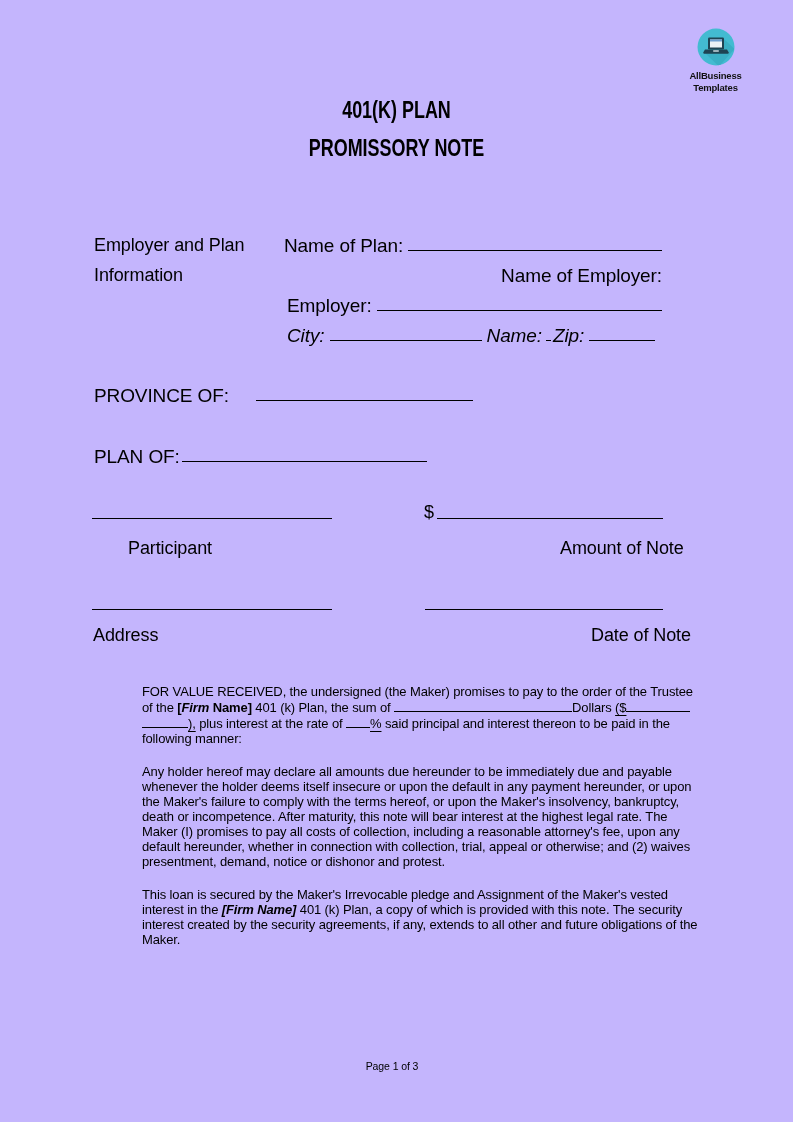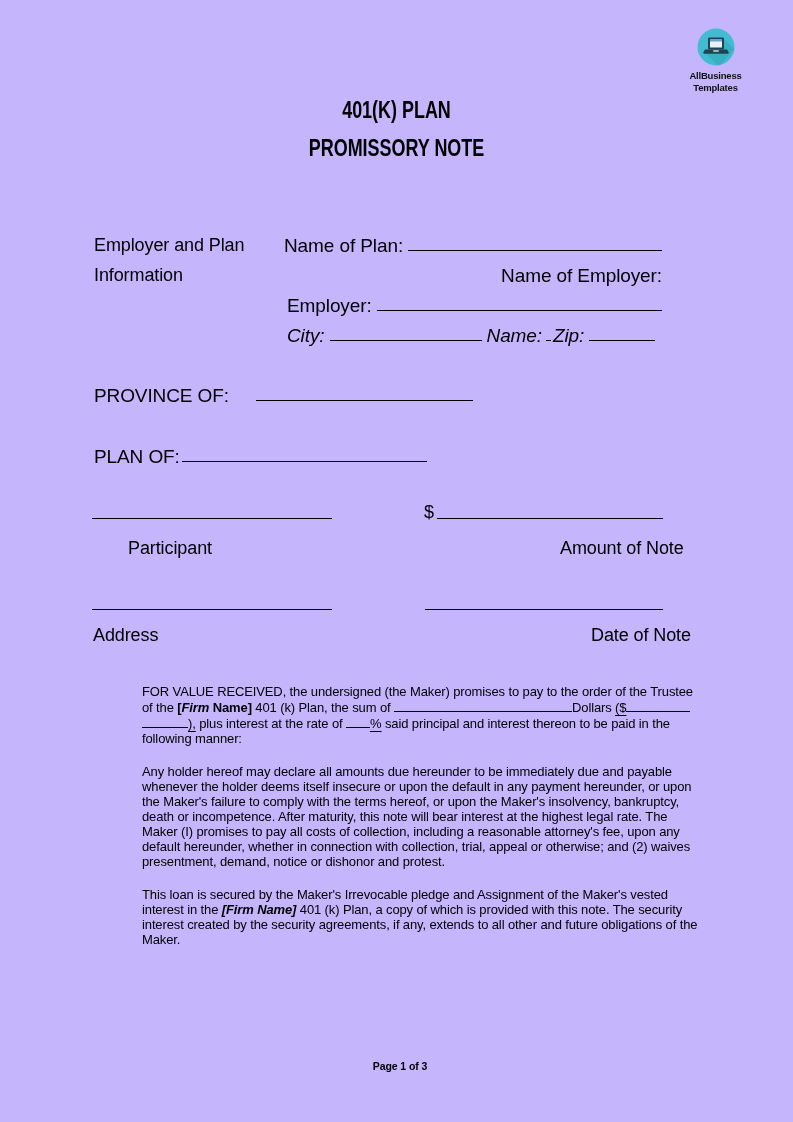--- a/index.html
+++ b/index.html
@@ -25,21 +25,21 @@
   .grow { flex:1 1 auto; }
   
   .sline { position:absolute; border-bottom:1px solid #000; height:1px; }
   .slabel { position:absolute; font-size:18px; line-height:16px; letter-spacing:-0.1px; }
   
   .bodytext { position:absolute; left:142px; top:684px; width:558px;
     font-size:13px; line-height:15px; letter-spacing:-0.12px; }
   .bodytext p { margin:0 0 18px 0; }
   .blank { display:inline-block; border-bottom:1px solid #000; height:12px; vertical-align:baseline; }
   .u { text-decoration:underline; text-underline-offset:3px; }
-  .footer { position:absolute; left:8px; width:784px; top:1060px; text-align:center; font-size:10.5px; letter-spacing:-0.1px;font-weight:bold; }
+  .footer { position:absolute; left:0; width:784px; top:1060px; text-align:center; font-size:10.5px; letter-spacing:-0.1px; }
 </style>
 </head>
 <body>
 
 <div class="page">
 
   <div class="logo-wrap">
     <svg width="46" height="46" viewBox="0 0 46 46" style="display:block;margin:0 auto;">
       <defs>
           <clipPath id="lc">

